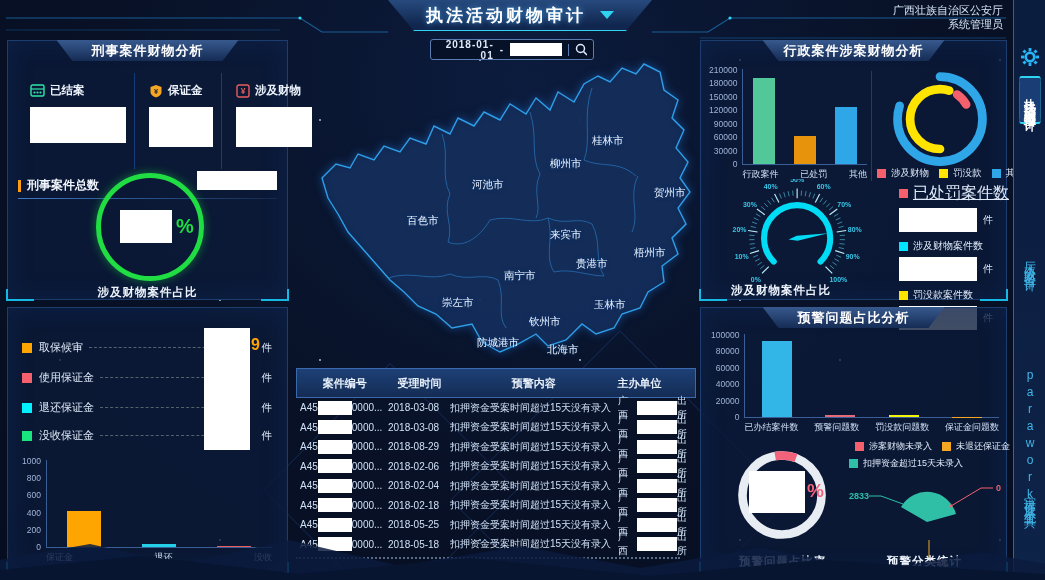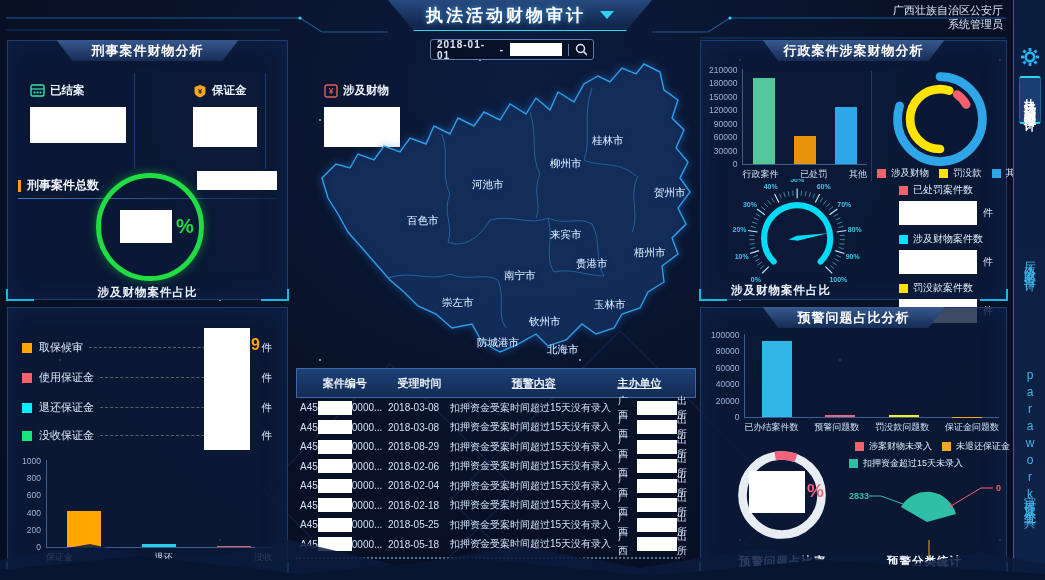--- a/index.html
+++ b/index.html
@@ -35,21 +35,21 @@
   .phead{position:absolute;top:-1px;left:50%;transform:translateX(-50%);width:182px;height:21px;
     background:linear-gradient(180deg,#37598e 0%,#152c55 100%);
     clip-path:polygon(0 0,100% 0,calc(100% - 16px) 100%,16px 100%);
     display:flex;align-items:center;justify-content:center;
     font-size:13px;font-weight:bold;color:#fff;letter-spacing:1px;}
   .subhead{display:flex;align-items:center;gap:6px;font-size:12px;font-weight:bold;color:#f2f7ff;}
   .subhead .obar{width:3px;height:12px;background:#ff9c12;}
   .hline{height:1px;background:linear-gradient(90deg,rgba(70,130,210,.9),rgba(70,130,210,.15));margin-top:4px;}
   .redact{background:#fff;display:inline-block;}
   
-  .stats{position:absolute;left:8px;right:8px;top:32px;height:96px;display:flex;gap:44px;}
+  .stats{position:absolute;left:8px;right:8px;top:32px;height:96px;display:flex;}
   .stat{flex:1;padding:10px 8px 0 14px;border-right:1px solid rgba(47,130,255,.35);}
   .stat:last-child{border-right:none;}
   .stat .lab{display:flex;align-items:center;gap:5px;font-size:11.5px;font-weight:bold;color:#eef4fd;}
   .stat .redact{width:72px;height:36px;margin-top:9px;}
   
   .gdonut{position:absolute;width:108px;height:108px;border:5px solid #1fdd42;border-radius:50%;box-shadow:0 0 10px rgba(30,220,70,.45);}
   .caption{position:absolute;font-size:11.5px;font-weight:bold;color:#eef4fd;letter-spacing:1px;}
   .pct{font-weight:bold;}
   
   .brow{position:absolute;left:14px;display:flex;align-items:center;width:250px;}
@@ -71,35 +71,35 @@
   .wtable{position:absolute;left:296px;top:362px;width:400px;height:216px;overflow:hidden;}
   .wtable .thead{display:flex;height:30px;align-items:center;margin-top:6px;
     background:linear-gradient(180deg,#1d4076,#142c55);border:1px solid #3a69ad;
     font-size:11px;font-weight:bold;color:#e8f1fc;}
   .wtable .trow{display:flex;height:19.5px;align-items:center;font-size:10px;color:#cfe0f5;cursor:pointer;}
   .c1{width:92px;display:flex;align-items:center;padding-left:4px;}
   .c2{width:62px;}
   .c3{width:168px;}
   .c4{width:78px;display:flex;align-items:center;}
   .thead .c1,.thead .c2{justify-content:center;text-align:center;}
-  .thead .c3,.thead .c4{text-align:center;text-decoration:underline;}
+  .thead .c3,.thead .c4{text-align:center;}
   .partialrow{border-top:2px dotted rgba(143,168,204,.6);width:96%;margin-top:3px;}
   
   .litem{display:flex;align-items:center;gap:5px;font-size:9.5px;color:#dfe9f8;white-space:nowrap;}
   .lsq{width:9px;height:9px;display:inline-block;flex:none;}
   
   .rail{position:absolute;left:1013px;top:0;width:32px;height:580px;
     background:linear-gradient(180deg,#0b1d3f,#0e2348);border-left:1px solid rgba(47,213,240,.45);}
   .rail .vitem{writing-mode:vertical-rl;text-orientation:upright;letter-spacing:3px;
     position:absolute;left:50%;transform:translateX(-50%);font-size:12px;color:#3fb6e8;cursor:pointer;white-space:nowrap;}
   .rail .vitem.active{color:#fff;font-weight:bold;background:rgba(38,88,160,.55);padding:10px 2px;border-radius:2px;
     box-shadow:0 -2px 0 #2fd5f0,0 2px 0 #2fd5f0;}
   
   .datepick{position:absolute;left:430px;top:39px;width:164px;height:21px;border:1px solid #5b7db1;border-radius:3px;
-    background:rgba(6,16,38,.85);display:flex;align-items:center;padding:0 6px;gap:6px;}
+    background:rgba(6,16,38,.85);display:flex;align-items:center;padding:0 6px;gap:6px;text-align:right;}
   .datepick .dtext{font-size:10px;font-weight:bold;color:#dfe9f8;letter-spacing:1px;cursor:pointer;}
   .datepick .vdiv{width:1px;height:12px;background:#5b7db1;}
   .mapcity{position:absolute;font-size:10.5px;color:#eaf3ff;text-shadow:0 0 4px #0a3b7a;cursor:pointer;white-space:nowrap;}
   .mount{position:absolute;bottom:0;left:0;pointer-events:none;}
 </style>
 </head>
 <body>
 
 <div class="stage">
 
@@ -504,21 +504,21 @@
         <text x="114.41736348254967" y="11.302562879379373" text-anchor="middle" class="gauge-label">60%</text>
         <text x="138.20413862312142" y="31.61838809640424" text-anchor="middle" class="gauge-label">70%</text>
         <text x="150.17511881987423" y="60.518890842304515" text-anchor="middle" class="gauge-label">80%</text>
         <text x="147.7207865917753" y="91.70413862312145" text-anchor="middle" class="gauge-label">90%</text>
         <text x="131.37615433949867" y="118.37615433949871" text-anchor="middle" class="gauge-label">100%</text>
         <polygon points="119.55678026142496,62.36835925855168 84.46930339512069,70.96306502178541 74.12311659404862,69.56434465040232 83.53069660487931,65.03693497821459" fill="#00dcf5"></polygon>
       </svg>
     <span class="caption" style="left:30px;top:242px;">涉及财物案件占比</span>
 
     <div style="position:absolute;left:198px;top:142px;width:102px;">
-      <div class="litem" style="font-size:10px;">
+      <div class="litem" style="font-size:16px;text-decoration:underline;">
           <span class="lsq" style="background:#f4606c;"></span>
           <span>已处罚案件数</span>
         </div>
       <div style="display:flex;align-items:center;gap:6px;margin:4px 0 7px;">
           <span class="redact" style="width:78px;height:24px;"></span>
           <span style="font-size:10px;">件</span>
         </div>
       <div class="litem" style="font-size:10px;">
           <span class="lsq" style="background:#00e5ff;"></span>
           <span>涉及财物案件数</span>

